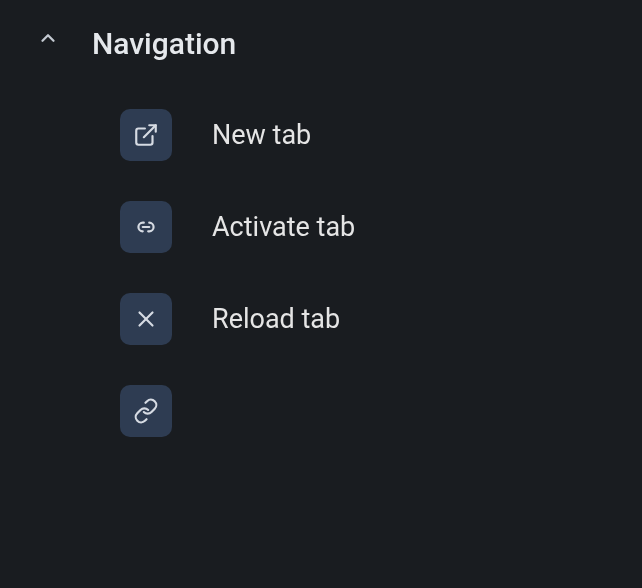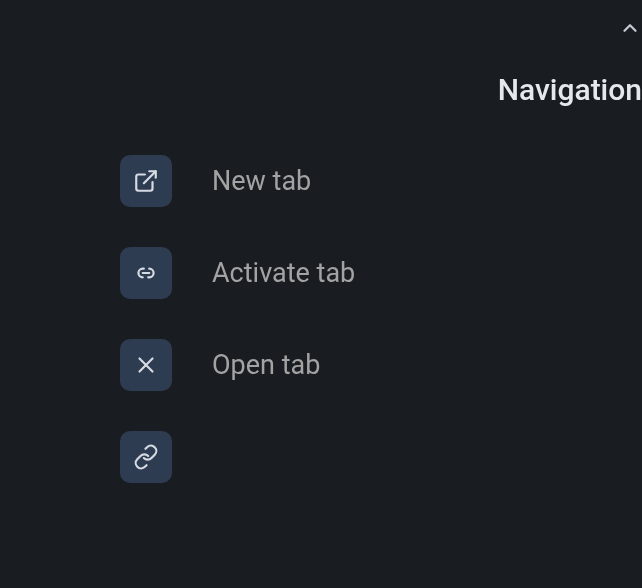--- a/index.html
+++ b/index.html
@@ -5,24 +5,23 @@
     * { margin: 0; padding: 0; box-sizing: border-box; }
     body {
       background-color: #191c20;
       width: 642px;
       height: 588px;
       font-family: -apple-system, BlinkMacSystemFont, "Segoe UI", Roboto, sans-serif;
       overflow: hidden;
     }
     .section-header {
       display: flex;
-      align-items: flex-end;
-      padding: 16px 0 0 36px;
+      align-items: flex-start;
+      padding: 26px 0 0 36px;
       gap: 32px;
-      flex-direction: column;
     }
     .chevron {
       color: #c3c9d1;
       display: flex;
       align-items: center;
       justify-content: center;
       width: 24px;
       height: 24px;
     }
     .section-title {
@@ -49,21 +48,21 @@
       display: flex;
       align-items: center;
       justify-content: center;
       color: #d6dbe3;
     }
     .icon-box svg {
       width: 26px;
       height: 26px;
     }
     .item-label {
-      color: #a3a3a3;
+      color: #e5e5e5;
       font-size: 27px;
       font-weight: 400;
     }
   </style>
 </head>
 <body>
 
 <div class="section-header">
   <span class="chevron">
     <svg viewBox="0 0 24 24" width="22" height="22" fill="none" stroke="currentColor" stroke-width="2.5" stroke-linecap="round" stroke-linejoin="round">
@@ -97,21 +96,21 @@
     <span class="item-label">Activate tab</span>
   </div>
 
   <div class="item">
     <div class="icon-box">
       <svg viewBox="0 0 24 24" fill="none" stroke="currentColor" stroke-width="2" stroke-linecap="round" stroke-linejoin="round">
         <line x1="18" y1="6" x2="6" y2="18"></line>
         <line x1="6" y1="6" x2="18" y2="18"></line>
       </svg>
     </div>
-    <span class="item-label">Open tab</span>
+    <span class="item-label">Reload tab</span>
   </div>
 
   <div class="item">
     <div class="icon-box">
       <svg viewBox="0 0 24 24" fill="none" stroke="currentColor" stroke-width="2" stroke-linecap="round" stroke-linejoin="round">
         <path d="M10 13a5 5 0 0 0 7.07 0l3-3a5 5 0 0 0-7.07-7.07l-1.5 1.5"></path>
         <path d="M14 11a5 5 0 0 0-7.07 0l-3 3a5 5 0 0 0 7.07 7.07l1.5-1.5"></path>
       </svg>
     </div>
   </div>

